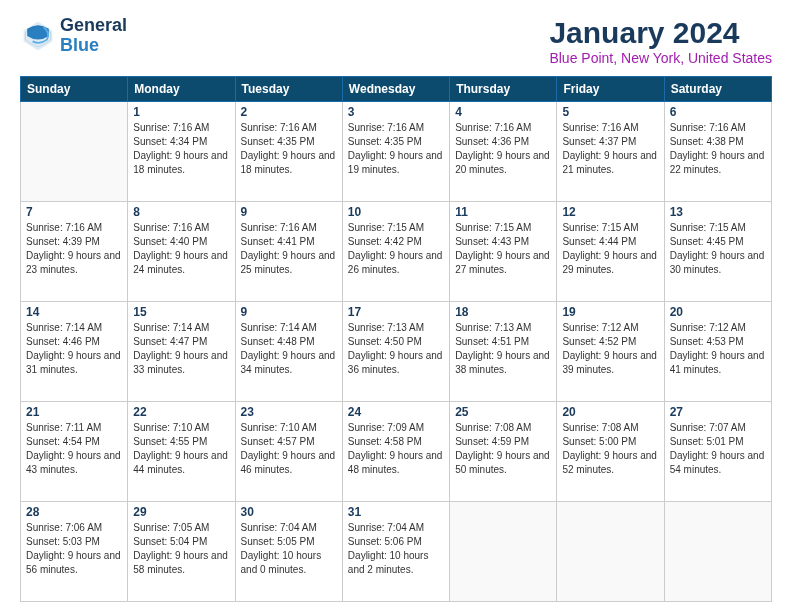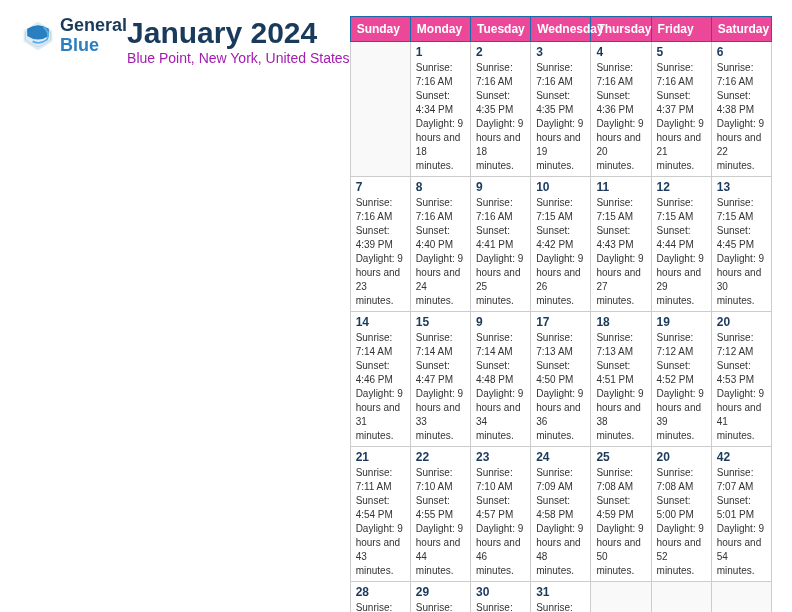--- a/index.html
+++ b/index.html
@@ -8,21 +8,21 @@
       height: 612px;
       font-family: Arial, sans-serif;
       background: #fff;
       overflow: hidden;
     }
     .page {
       width: 792px;
       height: 612px;
       padding: 16px 20px 10px 20px;
       display: flex;
-      flex-direction: row;
+      flex-direction: column;
     }
     .header {
       display: flex;
       justify-content: space-between;
       align-items: flex-start;
       margin-bottom: 10px;
     }
     .logo {
       display: flex;
       align-items: center;
@@ -51,21 +51,21 @@
       color: #a21caf;
     }
     .calendar {
       flex: 1;
       border: 1px solid #ccc;
       border-collapse: collapse;
       width: 100%;
       table-layout: fixed;
     }
     .calendar th {
-      background: #ec4899;
+      background: #0c4a6e;
       color: #fff;
       font-size: 12px;
       font-weight: bold;
       text-align: left;
       padding: 5px 6px;
       border: 1px solid #1a6aaa;
     }
     .calendar td {
       border: 1px solid #ccc;
       vertical-align: top;
@@ -235,21 +235,21 @@
           </td>
           <td>
             <div class="cell-date">25</div>
         <div class="cell-info">Sunrise: 7:08 AM<br>Sunset: 4:59 PM<br>Daylight: 9 hours and 50 minutes.</div>
           </td>
           <td>
             <div class="cell-date">20</div>
         <div class="cell-info">Sunrise: 7:08 AM<br>Sunset: 5:00 PM<br>Daylight: 9 hours and 52 minutes.</div>
           </td>
           <td>
-            <div class="cell-date">42</div>
+            <div class="cell-date">27</div>
         <div class="cell-info">Sunrise: 7:07 AM<br>Sunset: 5:01 PM<br>Daylight: 9 hours and 54 minutes.</div>
           </td>
         </tr>
         <tr>
           <td>
             <div class="cell-date">28</div>
         <div class="cell-info">Sunrise: 7:06 AM<br>Sunset: 5:03 PM<br>Daylight: 9 hours and 56 minutes.</div>
           </td>
           <td>
             <div class="cell-date">29</div>

